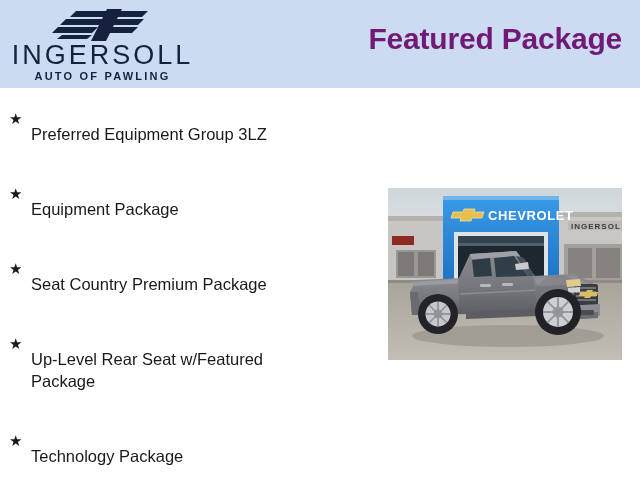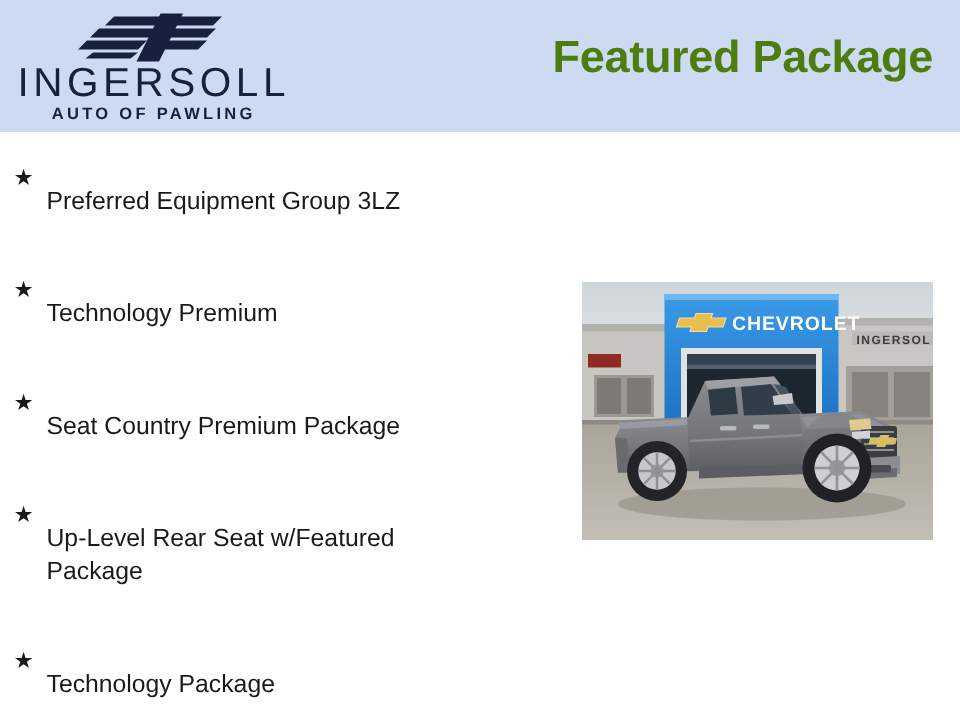--- a/index.html
+++ b/index.html
@@ -67,21 +67,21 @@
     white-space: nowrap;
   }
 
   
   #header-title {
     position: absolute;
     right: 18px;
     top: 22px;
     font-size: 30px;
     font-weight: bold;
-    color: #4d7c0f;
+    color: #701a75;
     letter-spacing: -0.2px;
     white-space: nowrap;
   }
 
   
   #feature-list {
     position: absolute;
     left: 0;
     top: 88px;
     width: 370px;
@@ -159,21 +159,21 @@
 
 <div id="feature-list">
 
   <div class="feature-item" style="top:20px;">
     <span class="feature-bullet">★</span>
     <span class="feature-text">Preferred Equipment Group 3LZ</span>
   </div>
 
   <div class="feature-item" style="top:95px;">
     <span class="feature-bullet">★</span>
-    <span class="feature-text">Technology Premium</span>
+    <span class="feature-text">Equipment Package</span>
   </div>
 
   <div class="feature-item" style="top:170px;">
     <span class="feature-bullet">★</span>
     <span class="feature-text">Seat Country Premium Package</span>
   </div>
 
   <div class="feature-item" style="top:245px;">
     <span class="feature-bullet">★</span>
     <span class="feature-text">Up-Level Rear Seat w/Featured

